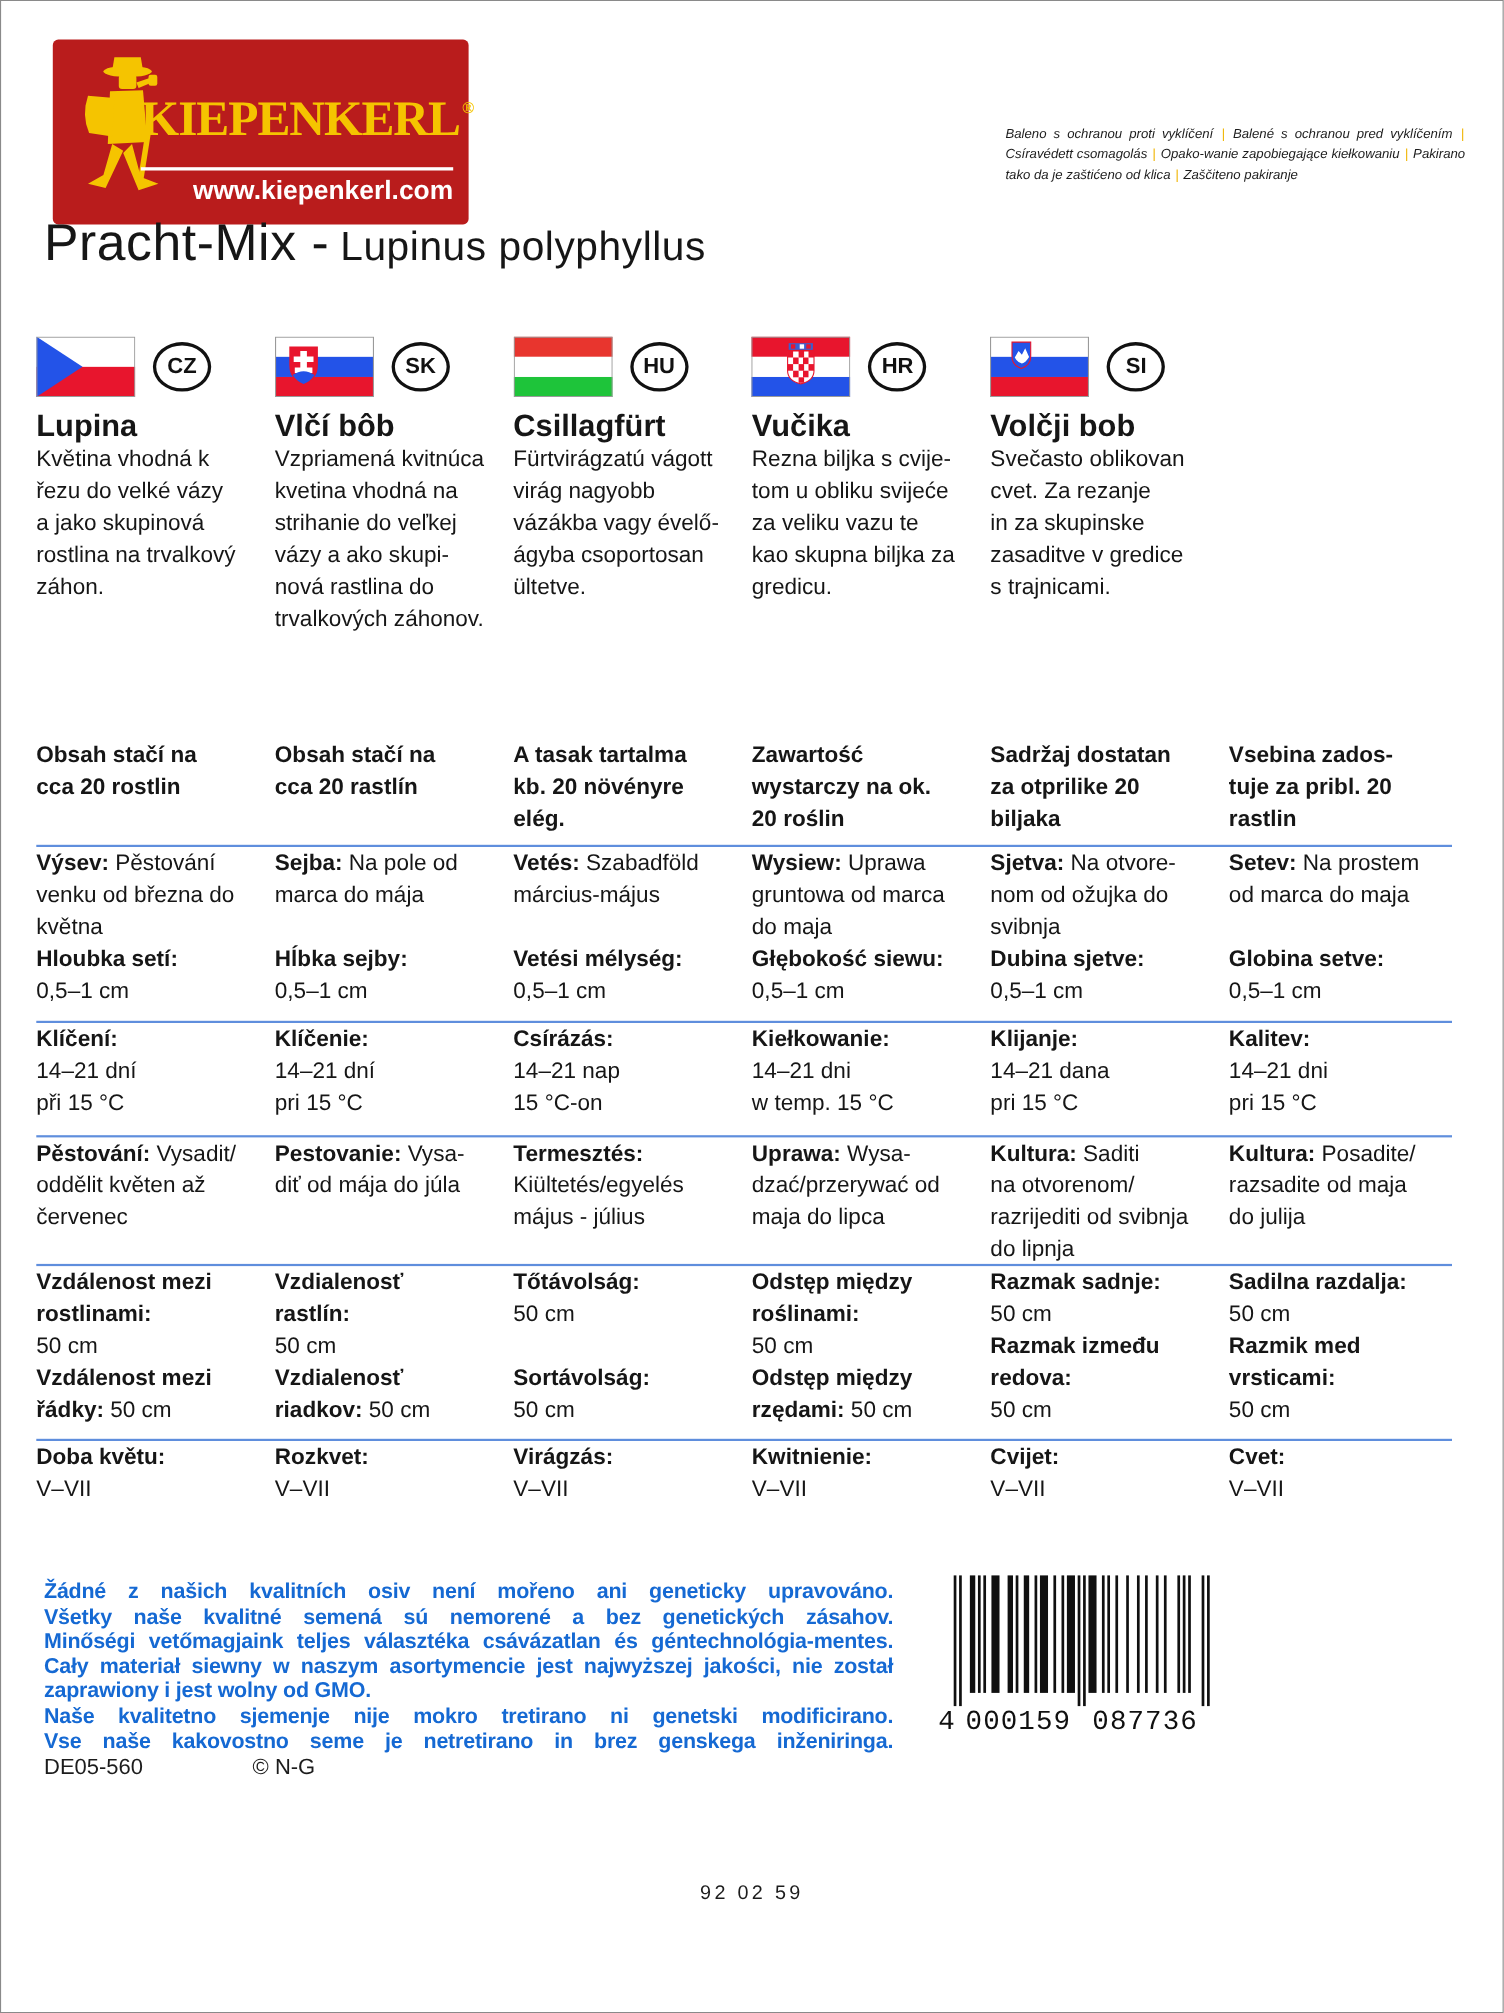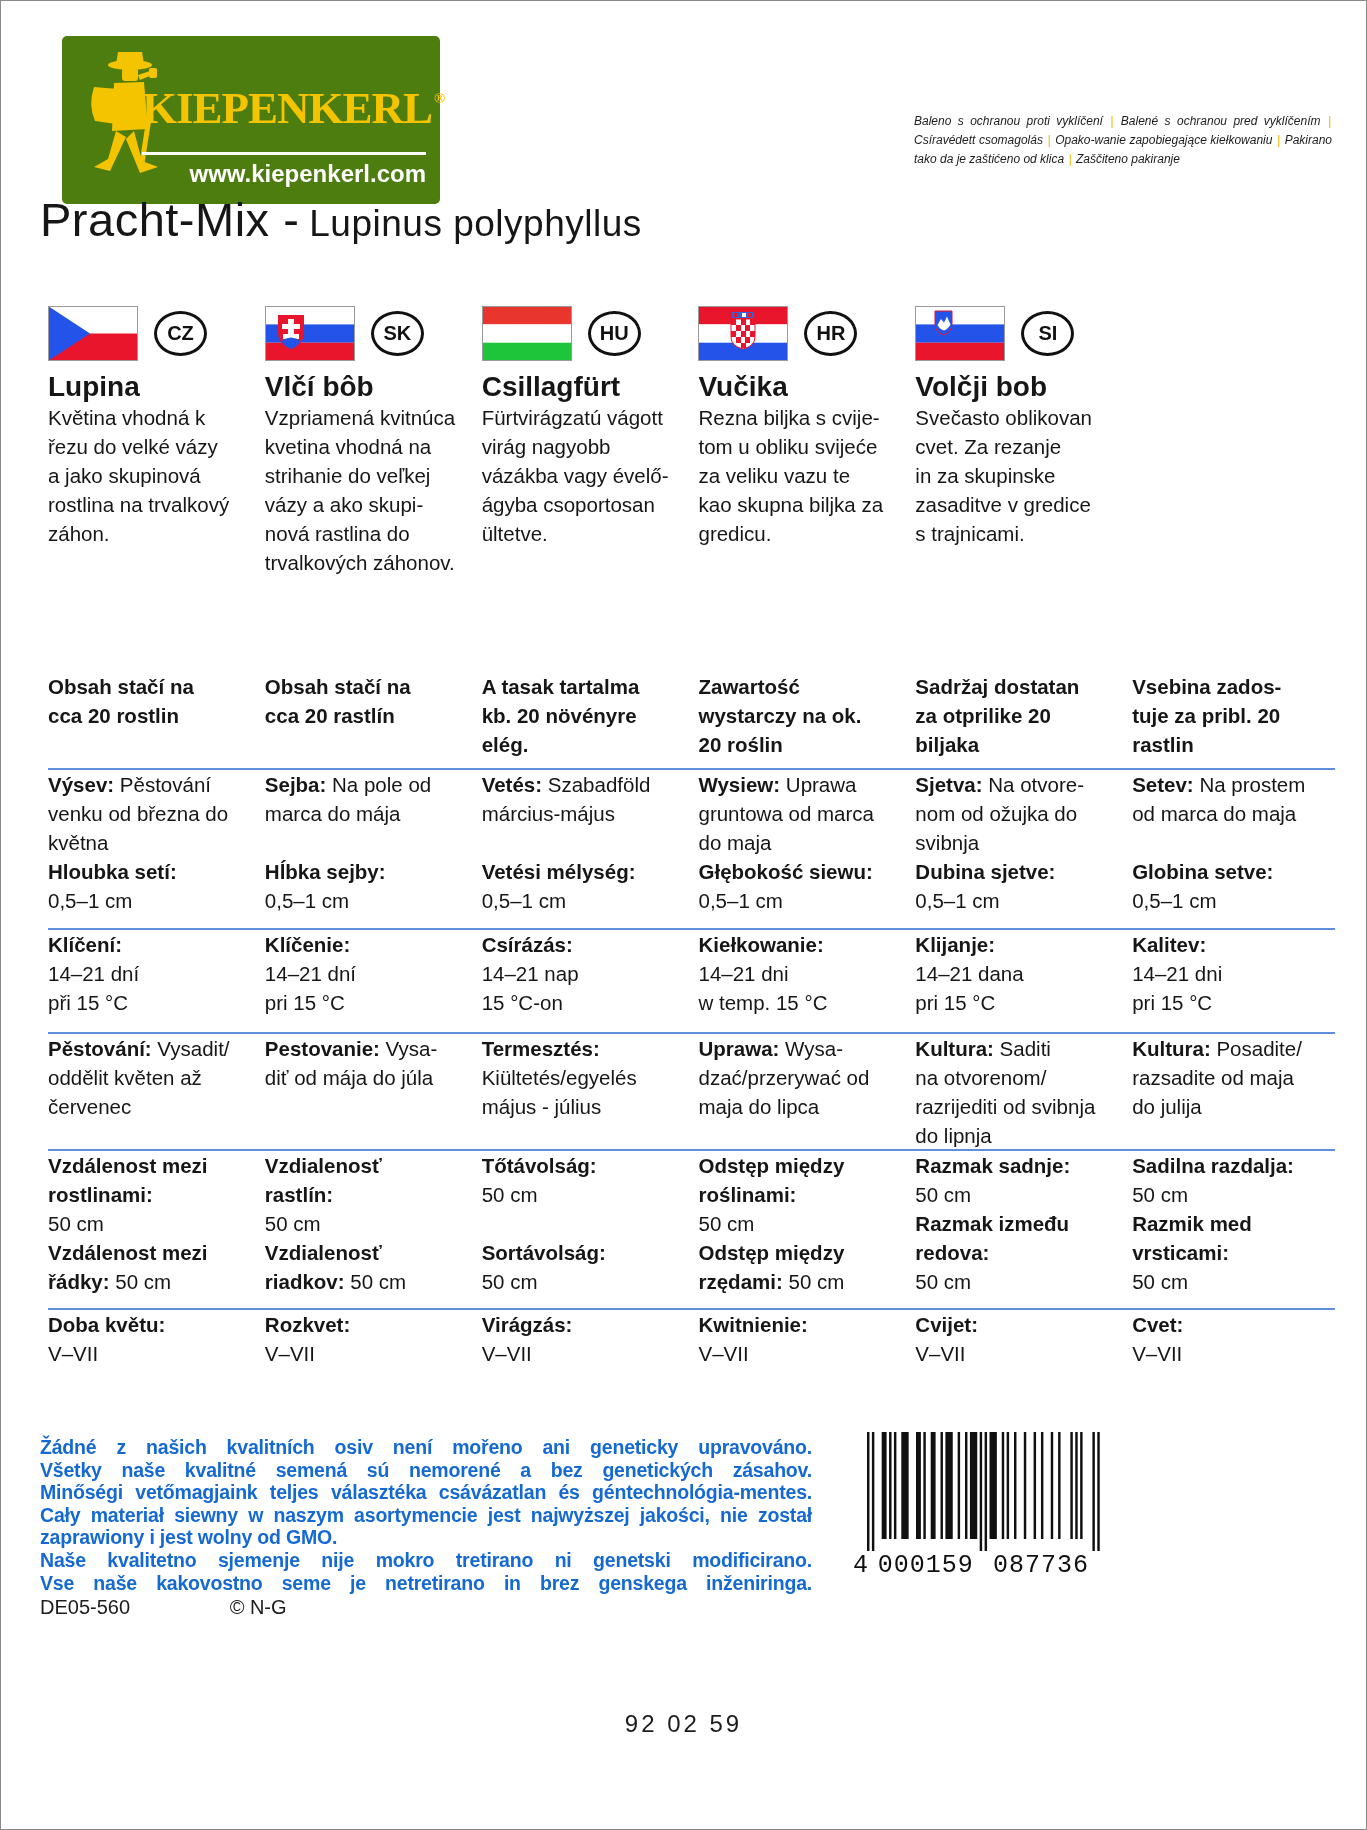--- a/index.html
+++ b/index.html
@@ -2,37 +2,37 @@
 <html><head>
 <meta charset="utf-8">
 <style>
   html,body{margin:0;padding:0;}
   body{
     width:1367px;height:1830px;background:#ffffff;position:relative;
     font-family:"Liberation Sans", sans-serif;color:#161616;
     box-shadow:inset 0 0 0 1px #8a8a8a;overflow:hidden;
   }
   
-  .logo{position:absolute;left:62px;top:36px;width:378px;height:168px;background:#4d7c0f;border-radius:5px;}
+  .logo{position:absolute;left:48px;top:36px;width:378px;height:168px;background:#b91c1c;border-radius:5px;}
   .logo-man{position:absolute;left:24px;top:12px;height:142px;width:100px;}
   .logo-word{position:absolute;left:80px;top:46px;font-family:"Liberation Serif",serif;font-weight:700;
     font-size:45px;color:#f5c400;letter-spacing:-1px;white-space:nowrap;}
   .logo-reg{font-size:15px;position:relative;top:-20px;left:2px;}
   .logo-rule{position:absolute;left:80px;right:14px;top:116px;height:3px;background:#ffffff;}
   .logo-url{position:absolute;right:14px;top:124px;color:#ffffff;font-weight:700;font-size:24px;}
   
   .protect{position:absolute;left:914px;top:112px;width:418px;font-style:italic;font-size:12px;
     line-height:18.8px;color:#1c1c1c;text-align:justify;}
   .protect .ysep{color:#f0b400;font-style:italic;padding:0 1px;}
   
   .title{position:absolute;left:40px;top:192px;white-space:nowrap;letter-spacing:.5px;}
   .title-main{font-size:47px;}
   .title-latin{font-size:37px;margin-left:10px;}
   
-  .table{position:absolute;left:48px;top:306px;width:1287px;}
+  .table{position:absolute;left:33px;top:306px;width:1287px;}
   .section{display:grid;grid-template-columns:repeat(6,1fr);column-gap:14px;box-sizing:border-box;}
   .cell{font-size:20.5px;line-height:29px;}
   .s-desc{height:366px;}
   .s-content{height:96px;}
   .s-rule{border-top:2.5px solid #5f8edd;padding-top:0;}
   .s-sow{height:160px;}
   .s-germ{height:104px;}
   .s-cult{height:117px;}
   .s-dist{height:159px;}
   .s-flower{height:78px;}
@@ -45,21 +45,21 @@
   .quality{position:absolute;left:40px;top:1436px;width:772px;color:#1569d3;font-weight:700;
     font-size:19.5px;line-height:22.6px;letter-spacing:-.2px;}
   .q-line{white-space:nowrap;text-align:justify;text-align-last:justify;}
   .q-line.q-noju{text-align-last:left;}
   .barcode{position:absolute;left:853px;top:1432px;}
   .barcode svg{display:block;}
   .barcode rect{fill:#101010;}
   .barcode text{font-family:"Liberation Mono",monospace;font-size:25px;fill:#101010;letter-spacing:1px;}
   .article-row{position:absolute;left:40px;top:1596px;font-size:20px;color:#1c1c1c;}
   .article-row .copy{margin-left:94px;}
-  .batch{position:absolute;left:0;right:0;top:1710px;text-align:center;font-size:24px;letter-spacing:3px;color:#1c1c1c;}
+  .batch{position:absolute;left:0;right:0;top:1710px;text-align:center;font-size:18px;letter-spacing:3px;color:#1c1c1c;}
 </style>
 </head>
 <body>
 
 <div class="logo">
   <svg class="logo-man" viewBox="0 0 100 140">
     <g fill="#f5c400">
       <ellipse cx="44" cy="16" rx="22" ry="5"></ellipse>
       <path d="M32 3 h24 l2 12 h-28 z"></path>
       <rect x="36" y="19" width="16" height="13" rx="3"></rect>

